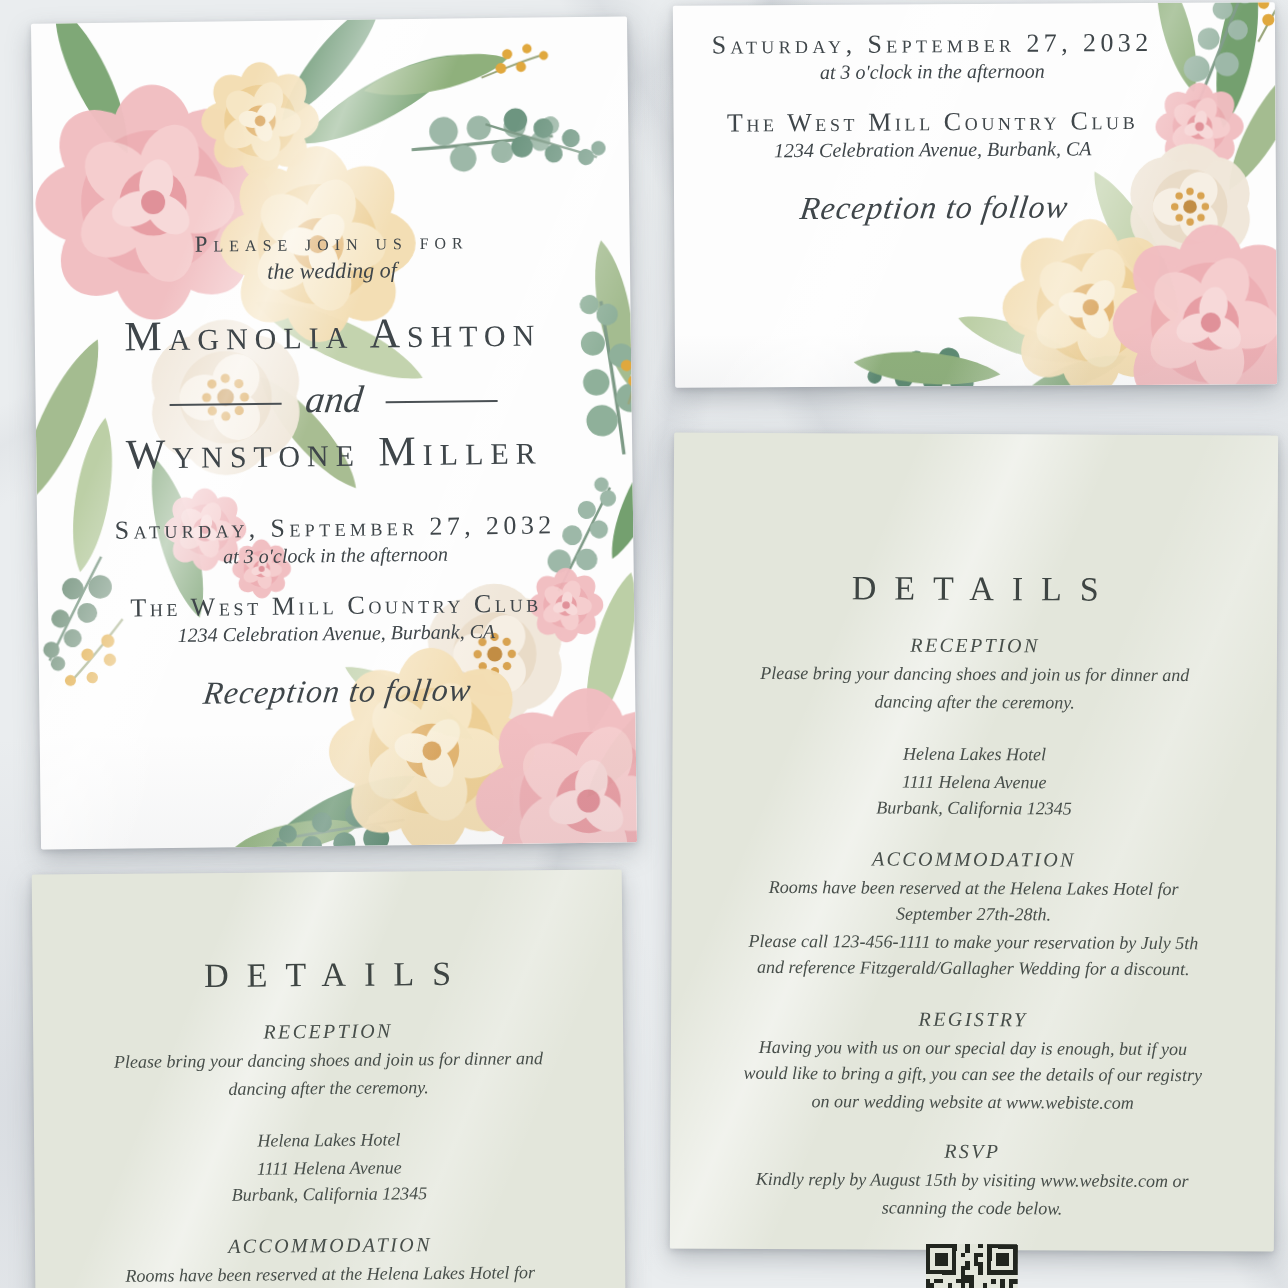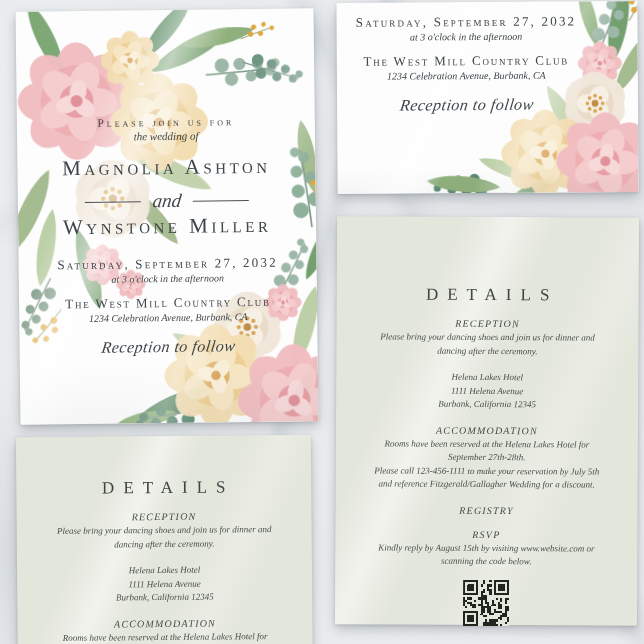--- a/index.html
+++ b/index.html
@@ -273,20 +273,23 @@
 dancing after the ceremony.</div>
       <div class="dbody" style="margin-top:13px">Helena Lakes Hotel
 1111 Helena Avenue
 Burbank, California 12345</div>
       <div class="dhead">ACCOMMODATION</div>
       <div class="dbody">Rooms have been reserved at the Helena Lakes Hotel for
 September 27th-28th.
 Please call 123-456-1111 to make your reservation by July 5th
 and reference Fitzgerald/Gallagher Wedding for a discount.</div>
       <div class="dhead">REGISTRY</div>
+      <div class="dbody">Having you with us on our special day is enough, but if you
+would like to bring a gift, you can see the details of our registry
+on our wedding website at www.webiste.com</div>
       <div class="dhead">RSVP</div>
       <div class="dbody">Kindly reply by August 15th by visiting www.website.com or
 scanning the code below.</div>
       <div class="qr">
           <svg viewBox="0 0 21 21">
             <rect x="0" y="0" width="21" height="21" fill="#e3e6db"></rect>
             <rect x="9" y="0" width="1" height="1" fill="#21251f"></rect>
             <rect x="12" y="0" width="1" height="1" fill="#21251f"></rect>
             <rect x="9" y="1" width="1" height="1" fill="#21251f"></rect>
             <rect x="8" y="2" width="1" height="1" fill="#21251f"></rect>

